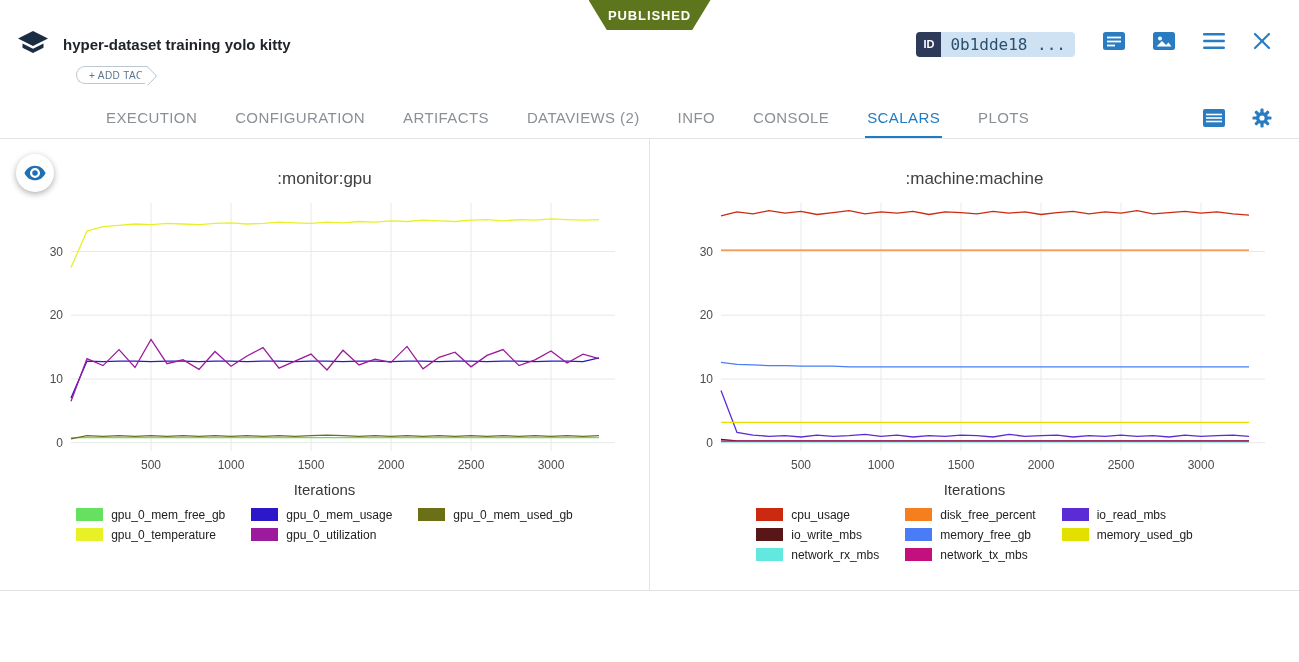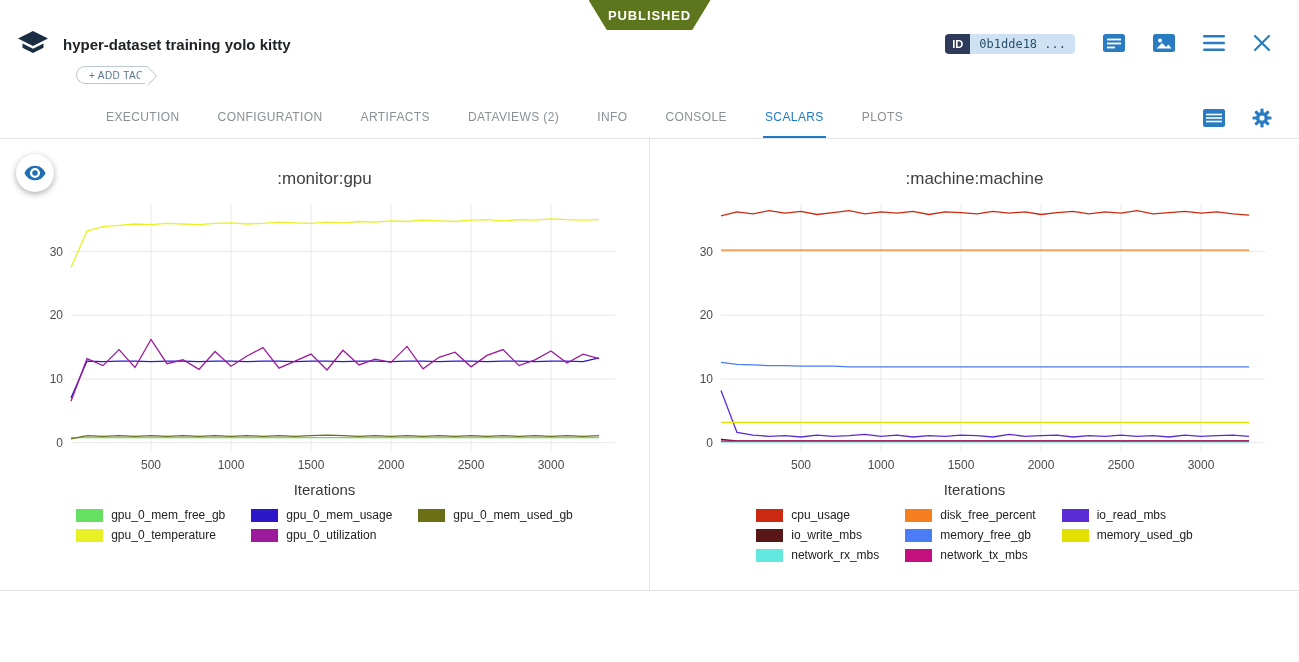--- a/index.html
+++ b/index.html
@@ -21,41 +21,41 @@
   }
 
   
   .header { padding:30px 28px 0 16px; background:#fff; }
   .header-row { display:flex; align-items:center; }
   .logo { margin-right:13px; display:flex; align-items:center; }
   .exp-title { font-size:15px; font-weight:bold; color:#202428; }
   .header-right { margin-left:auto; display:flex; align-items:flex-start; gap:28px; }
   .id-badge { display:flex; align-items:stretch; font-size:11px; }
   .id-key { background:#2e3a59; color:#fff; font-weight:bold; padding:3px 7px; border-radius:4px 0 0 4px; display:flex; align-items:center; }
-  .id-val { background:#cfe2f3; color:#29506d; font-family:"DejaVu Sans Mono", monospace; font-size:12px; padding:3px 9px; border-radius:0 4px 4px 0; display:flex; align-items:center; }
+  .id-val { background:#cfe2f3; color:#29506d; font-family:"DejaVu Sans Mono", monospace; font-size:16px; padding:3px 9px; border-radius:0 4px 4px 0; display:flex; align-items:center; }
   .hicon { background:none; border:none; cursor:pointer; display:flex; align-items:center; padding:0; }
 
   .tag-row { margin:8px 0 0 60px; height:20px; display:flex; }
   .add-tag {
     position:relative; background:#fff; border:1px solid #bcc8d1; border-right:none;
     border-radius:9px 0 0 9px; padding:2px 4px 2px 12px; font-size:10px; letter-spacing:.4px;
     color:#5c748c; cursor:pointer; height:18px; line-height:13px;
   }
   .add-tag::after {
     content:""; position:absolute; top:2.3px; right:-6.4px; width:12.5px; height:12.5px;
     border-top:1px solid #bcc8d1; border-right:1px solid #bcc8d1;
     transform:rotate(45deg); border-radius:0 3px 0 0; background:#fff;
   }
 
   
   .tab-bar { position:relative; margin-top:12px; border-bottom:1px solid #e1e4e6; padding-left:104px; display:flex; align-items:flex-end; background:#fff; }
   .tab-list { display:flex; gap:34px; }
   .tab {
     background:none; border:none; cursor:pointer;
-    font-family:inherit; font-size:12px; letter-spacing:.4px; color:#8a9096;
+    font-family:inherit; font-size:15px; letter-spacing:.4px; color:#8a9096;
     height:40px; padding:0 2px; border-bottom:2px solid transparent;
   }
   .tab.active { color:#1f7bc4; border-bottom-color:#1f7bc4; }
   .tab-bar-icons { position:absolute; right:26px; bottom:9px; display:flex; gap:26px; align-items:center; }
 
   
   .content { position:relative; flex:0 0 auto; }
   .eye-btn {
     position:absolute; left:16px; top:15px; width:38px; height:38px; border-radius:50%;
     background:#fff; border:none; cursor:pointer; z-index:4;
@@ -65,21 +65,21 @@
   .panel { flex:1 1 0; min-width:0; }
   .panel + .panel { border-left:1px solid #e3e3e3; }
   .panel-title { margin:30px 0 8px; text-align:center; font-size:17px; font-weight:400; color:#404040; }
   .chart { display:block; margin:0 auto; }
   .chart .grid { stroke:#e8e8e8; stroke-width:1; }
   .chart .tick { fill:#4c4c4c; font-size:12px; font-family:inherit; }
   .chart .ytick { text-anchor:end; }
   .chart .xtick { text-anchor:middle; }
   .xlabel { text-align:center; font-size:15px; color:#383838; margin-top:2px; }
   .legend { display:grid; grid-template-columns:repeat(3, max-content); column-gap:26px; row-gap:6px; width:fit-content; margin:10px auto 0; }
-  .legend-item { display:flex; align-items:center; font-size:12px; color:#222; cursor:pointer; }
+  .legend-item { display:flex; font-size:12px; color:#222; cursor:pointer; }
   .legend-swatch { width:27px; height:13px; margin-right:8px; flex:0 0 auto; }
 
   .footer-space { flex:1 1 auto; background:#f5f6f7; }
 </style>
 </head>
 <body>
 
 <div class="page">
 
   <div class="ribbon">

